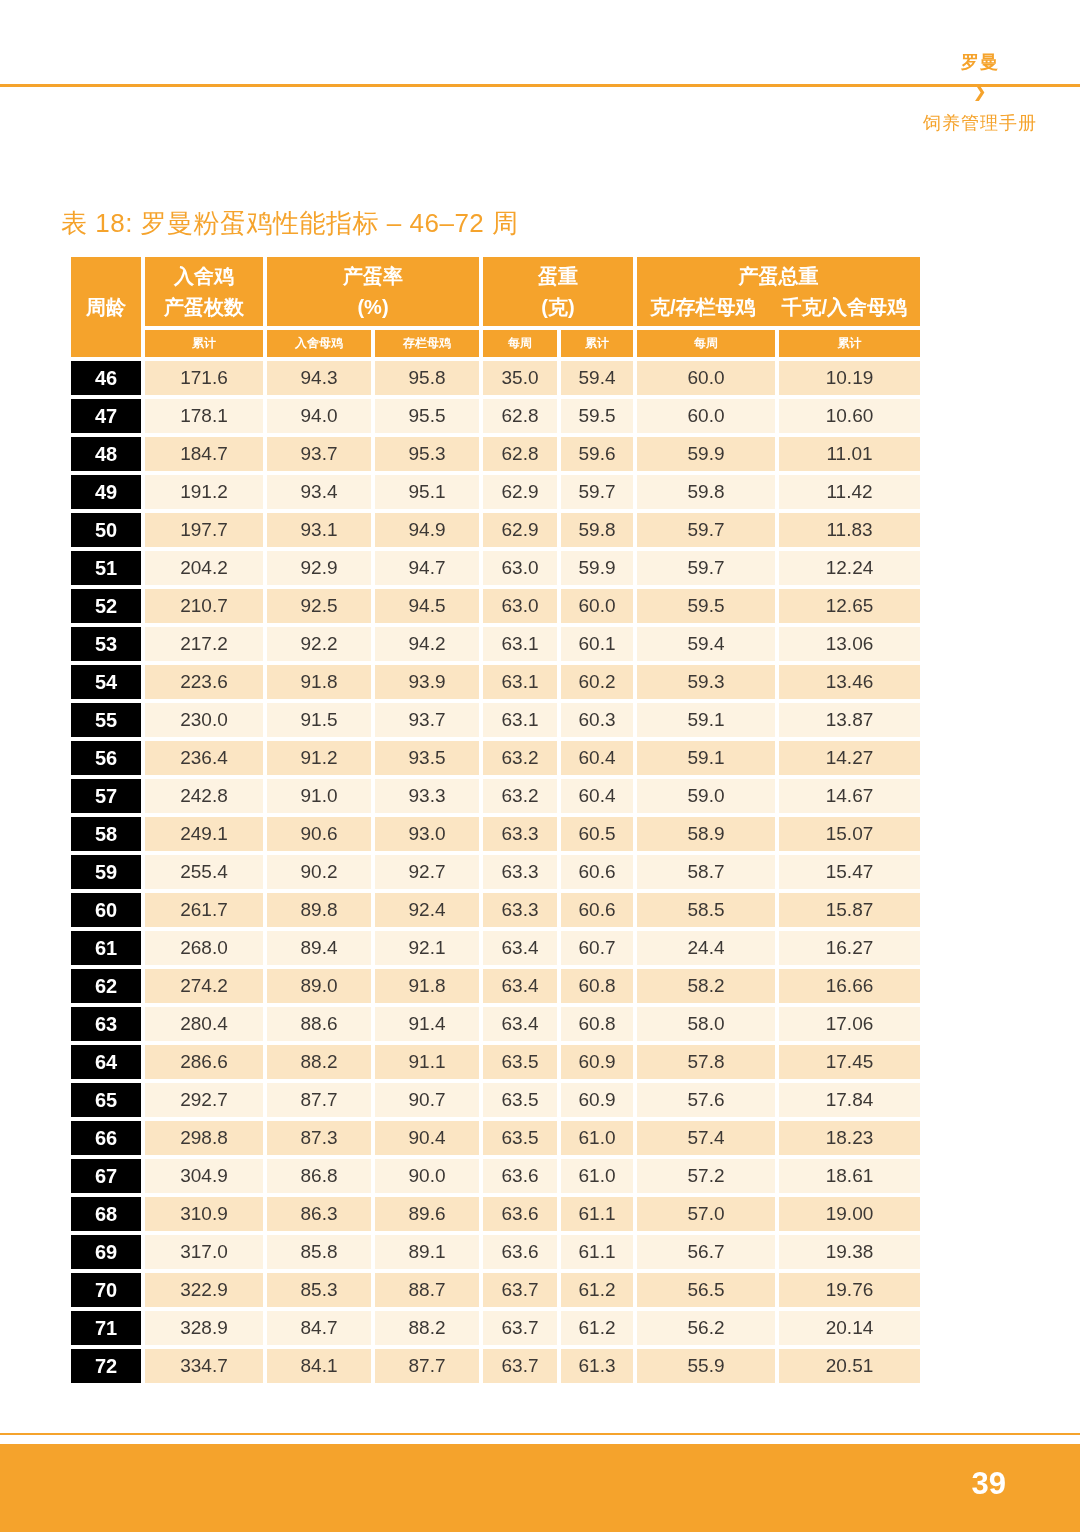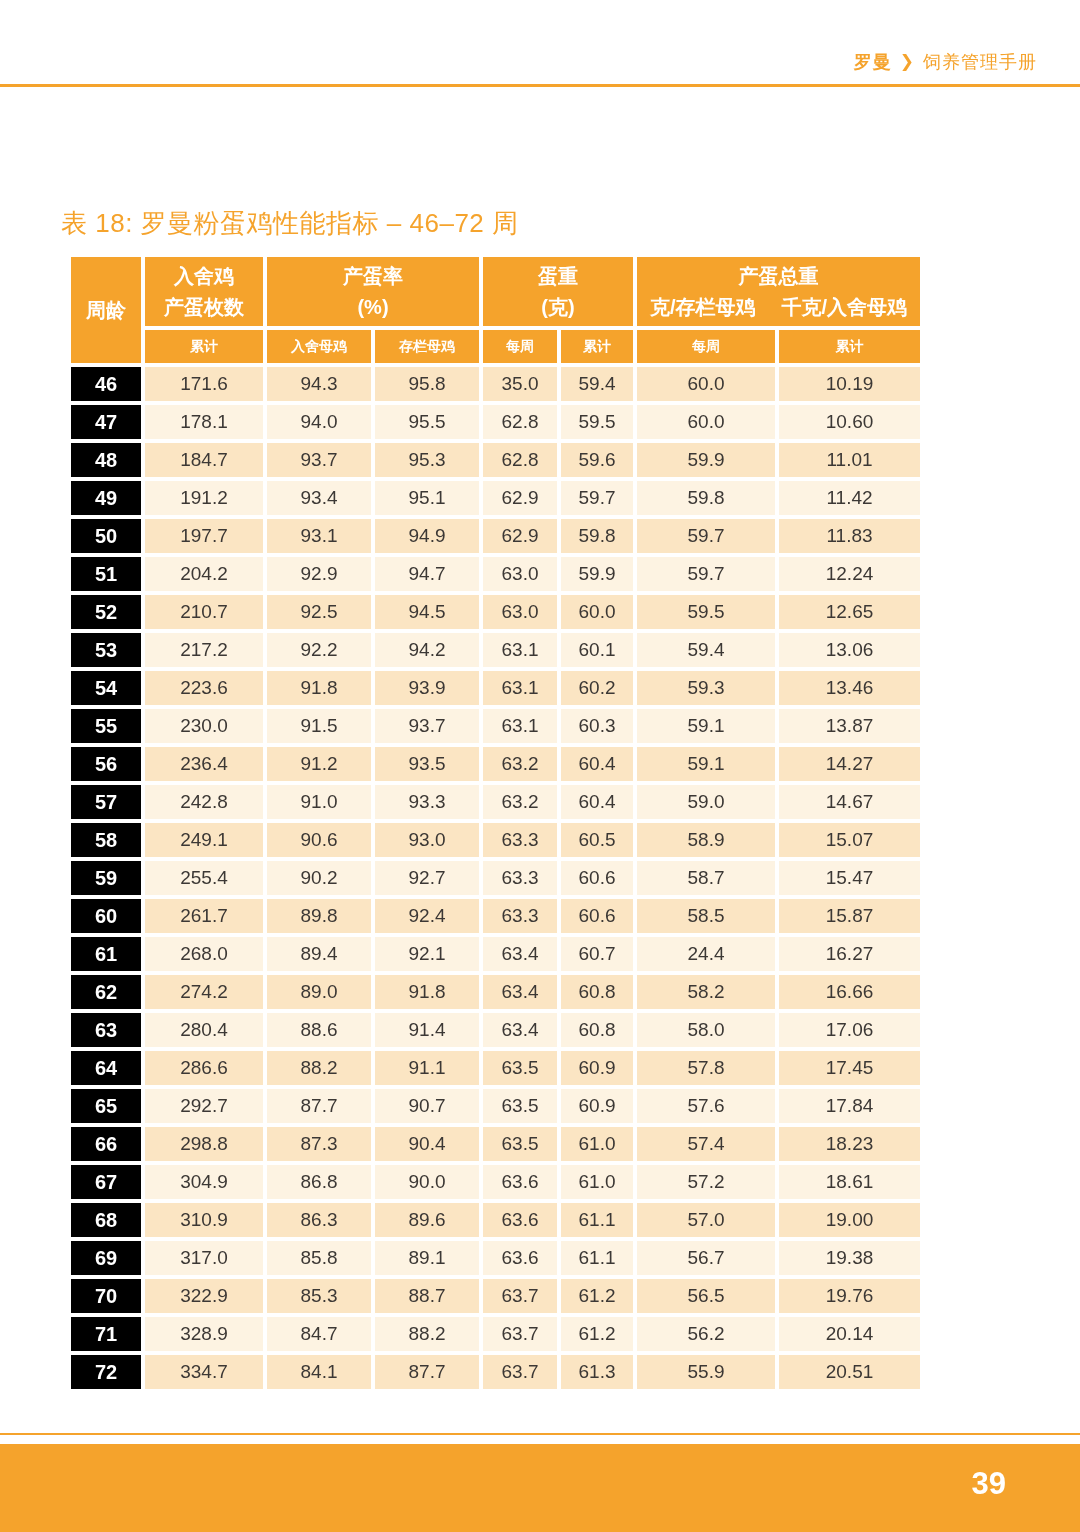--- a/index.html
+++ b/index.html
@@ -10,20 +10,21 @@
     overflow: hidden;
     font-family: "Liberation Sans", "DejaVu Sans", sans-serif;
   }
 
   
   .top-header { position: absolute; top: 0; left: 0; width: 100%; height: 88px; }
   .brand-line {
     position: absolute; top: 50px; right: 43px;
     font-size: 18px; color: #F5A32C; display: flex; align-items: center; gap: 8px;
     letter-spacing: 1px;
+    flex-direction: column;
   }
   .brand-name { font-weight: 700; }
   .chevron { font-weight: 700; font-size: 17px; position: relative; top: -1px; }
   .manual-name { font-weight: 500; }
   .header-rule { position: absolute; top: 84px; left: 0; width: 100%; height: 3px; background: #F5A32C; }
 
   
   .table-title {
     position: absolute; top: 206px; left: 61px;
     font-size: 26px; font-weight: 500; color: #F5A32C; letter-spacing: 0.5px;
@@ -44,21 +45,21 @@
   .col-c3 { width: 104px; }
   .col-c4 { width: 74px; }
   .col-c5 { width: 72px; }
   .col-c6 { width: 138px; }
   .col-c7 { width: 141px; }
 
   .hd { background: #F5A32C; color: #ffffff; font-weight: 600; }
   .group-th { height: 69px; font-size: 20px; }
   .group-th .line { line-height: 31px; }
   .units-row { display: flex; justify-content: space-around; align-items: flex-end; line-height: 31px; }
-  .sub-th { height: 33px; font-size: 14px; }
+  .sub-th { height: 27px; font-size: 12px; }
   .week-th { font-size: 20px; }
 
   .week-td {
     background: #000000; color: #ffffff;
     font-weight: 600; font-size: 20px; height: 34px;
   }
   .val-td { font-size: 19px; color: #3C3835; height: 34px; }
   tr.dark  .val-td { background: #FBE5C3; }
   tr.light .val-td { background: #FDF3E2; }
 

